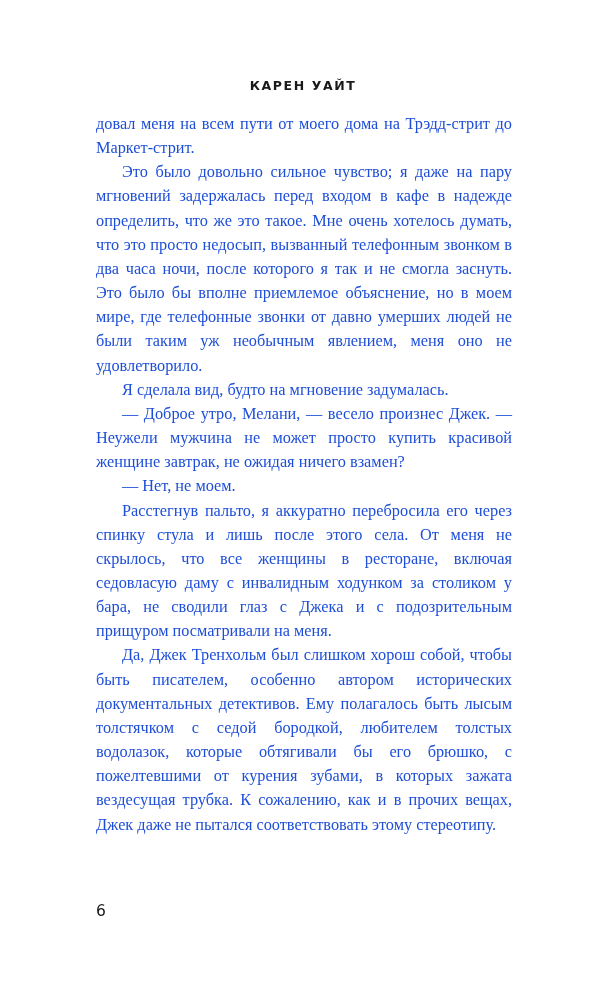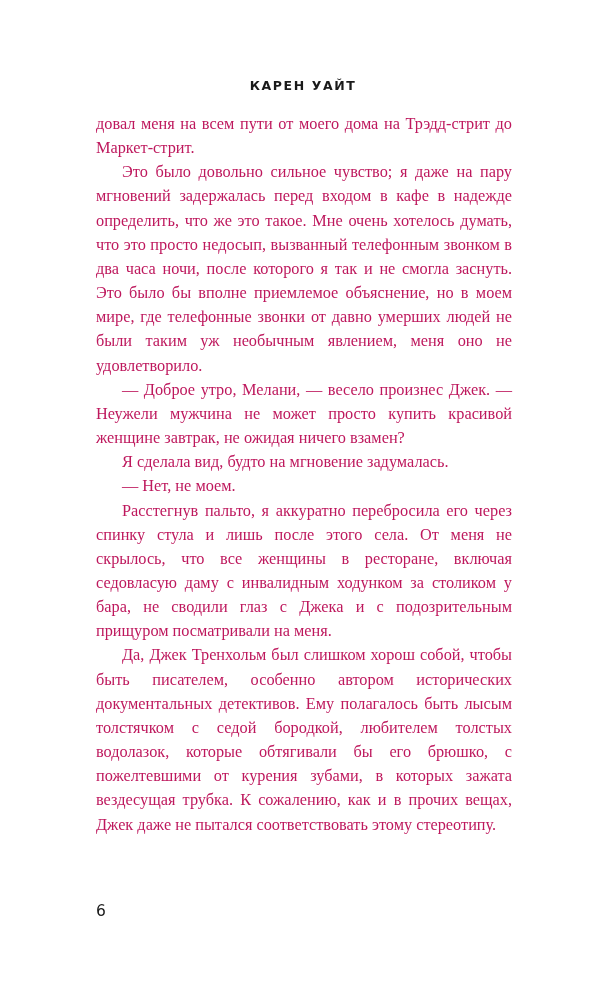--- a/index.html
+++ b/index.html
@@ -35,21 +35,21 @@
   }
   .body-text {
     position: absolute;
     top: 112px;
     left: 96px;
     width: 416px;
     font-size: 16.3px;
     line-height: 24.15px;
     text-align: justify;
     text-justify: inter-word;
-    color: #be185d;
+    color: #1d4ed8;
     hyphens: manual;
   }
   .body-text p {
     margin: 0;
     text-indent: 0;
   }
   .body-text p.indent {
     text-indent: 26px;
   }
   .folio {
@@ -64,22 +64,22 @@
 </head>
 <body>
 
 <div class="page">
 
   <div class="running-head">КАРЕН УАЙТ</div>
 
   <div class="body-text">
     <p>довал меня на всем пути от моего дома на Трэдд-стрит до Маркет-стрит.</p>
     <p class="indent">Это было довольно сильное чувство; я даже на пару мгновений задержалась перед входом в кафе в надежде определить, что же это такое. Мне очень хотелось думать, что это просто недосып, вызванный телефонным звонком в два часа ночи, после которого я так и не смогла заснуть. Это было бы вполне приемлемое объяснение, но в моем мире, где телефонные звонки от давно умерших людей не были таким уж необычным явлением, меня оно не удовлетворило.</p>
+    <p class="indent">Я сделала вид, будто на мгновение задумалась.</p>
     <p class="indent">— Доброе утро, Мелани, — весело произнес Джек. — Неужели мужчина не может просто купить красивой женщине завтрак, не ожидая ничего взамен?</p>
-    <p class="indent">Я сделала вид, будто на мгновение задумалась.</p>
     <p class="indent">— Нет, не моем.</p>
     <p class="indent">Расстегнув пальто, я аккуратно перебросила его через спинку стула и лишь после этого села. От меня не скрылось, что все женщины в ресторане, включая седовласую даму с инвалидным ходунком за столиком у бара, не сводили глаз с Джека и с подозрительным прищуром посматривали на меня.</p>
     <p class="indent">Да, Джек Тренхольм был слишком хорош собой, чтобы быть писателем, особенно автором исторических документальных детективов. Ему полагалось быть лысым толстячком с седой бородкой, любителем толстых водолазок, которые обтягивали бы его брюшко, с пожелтевшими от курения зубами, в которых зажата вездесущая трубка. К сожалению, как и в прочих вещах, Джек даже не пытался соответствовать этому стереотипу.</p>
   </div>
 
   <div class="folio">6</div>
 
 </div>
 
 </body></html>

